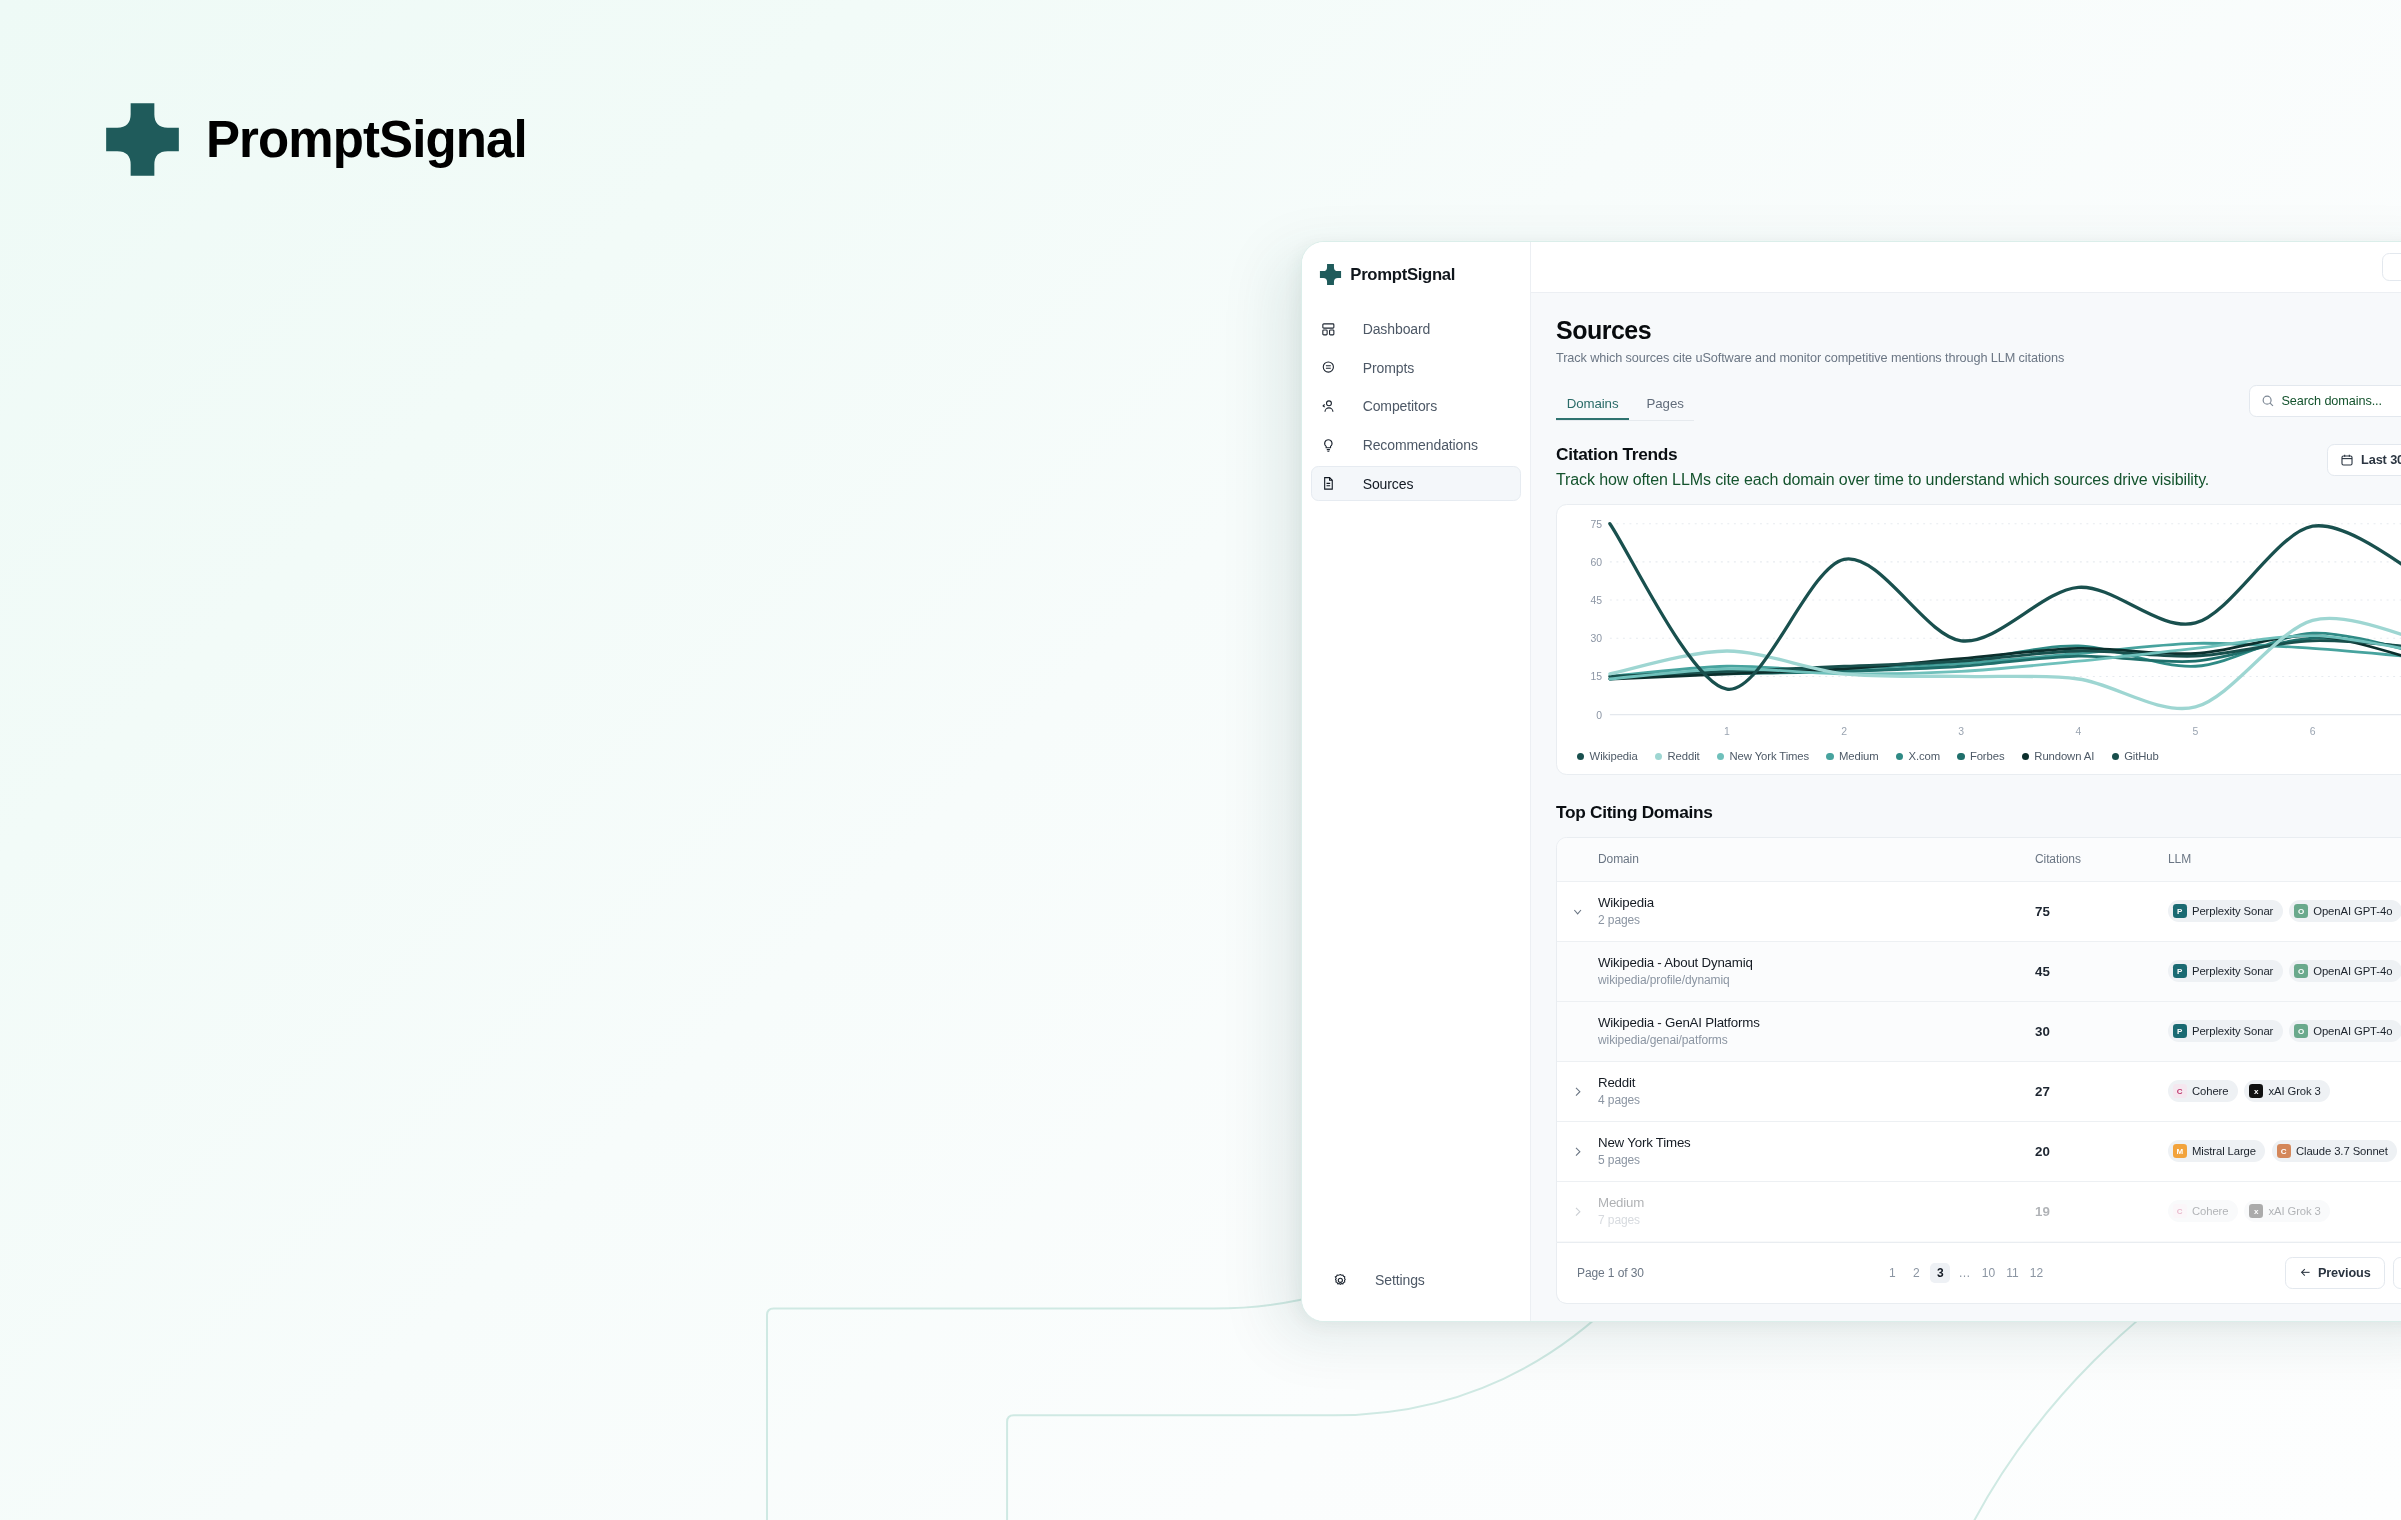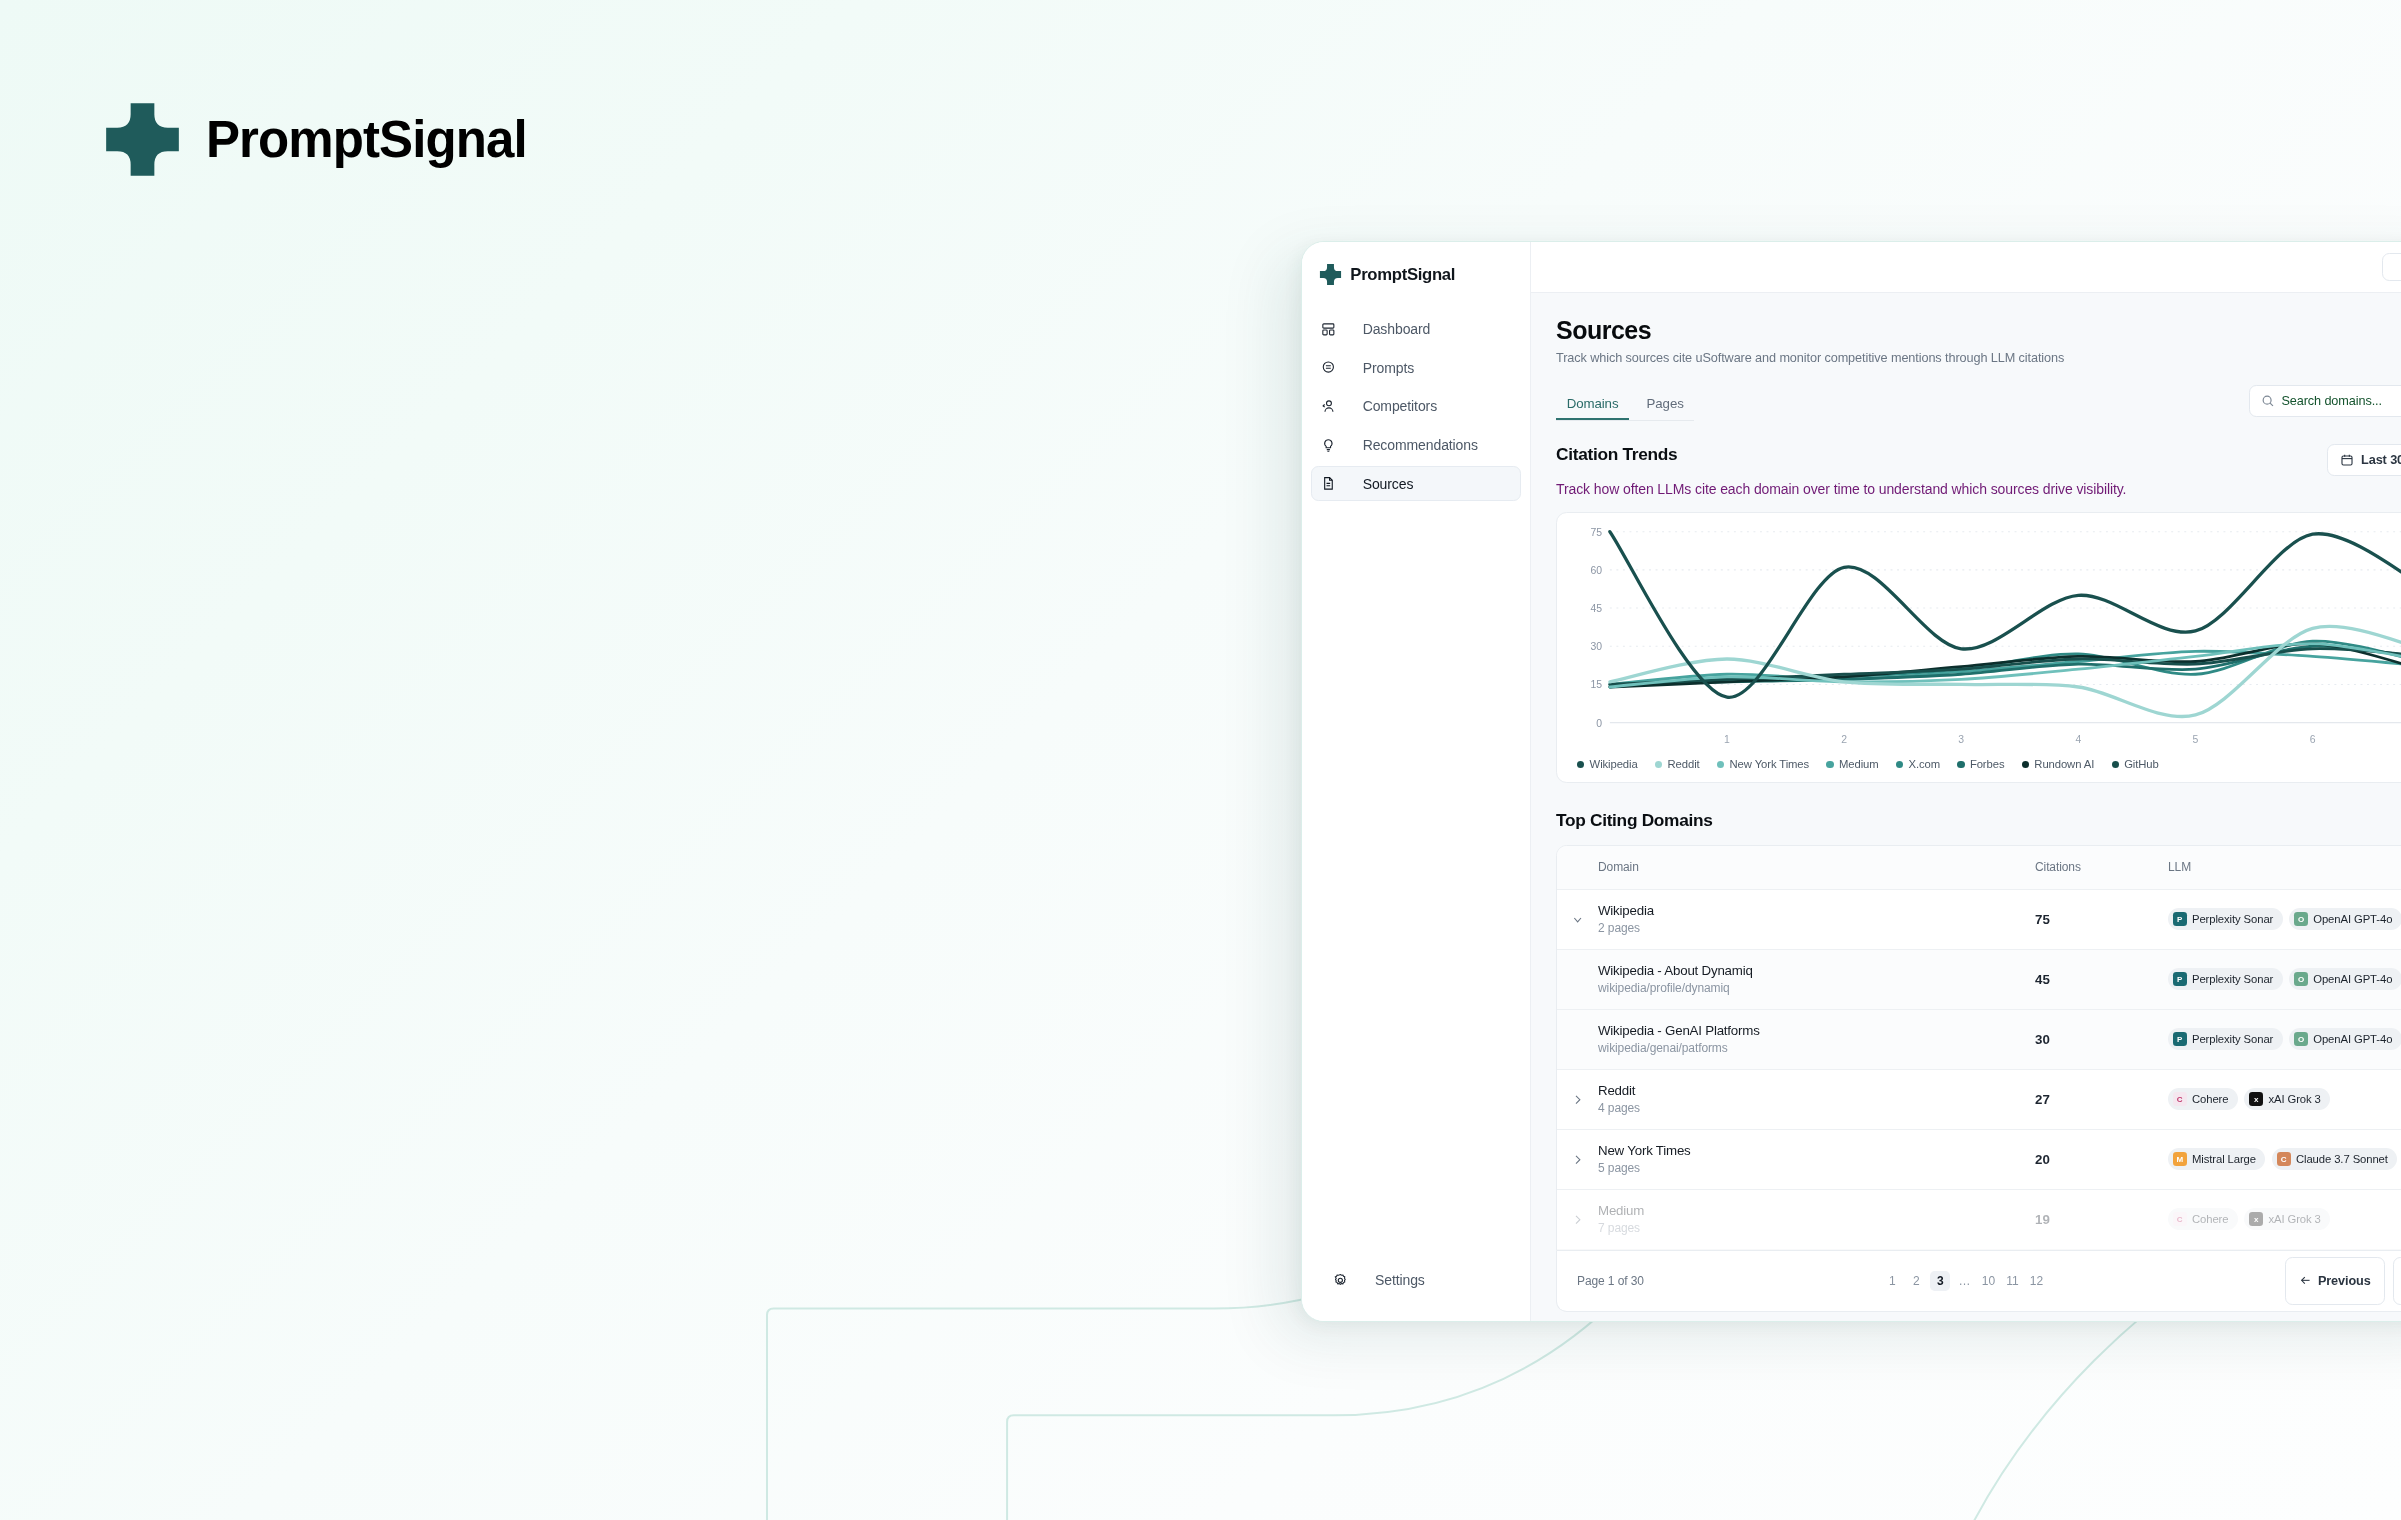--- a/index.html
+++ b/index.html
@@ -87,21 +87,21 @@
   .search-box {
     display:flex; align-items:center; gap: 6.7px;
     width: 200px; height: 32px; padding: 0 10.7px;
     border:0.7px solid #e3e8ee; border-radius: 7.3px; background:#fff;
     margin-bottom: 4px;
   }
   .search-ph { font-size: 12.7px; color: #14532d; letter-spacing:-0.1px; }
 
   .sec-head-row { margin-top: 23px; display:flex; justify-content: space-between; align-items:flex-start; }
   .sec-title { font-size: 17.3px; font-weight: 700; color:#0a0e12; letter-spacing:-0.3px;}
-  .sec-sub { margin-top: 16px; font-size: 14px; color:#701a75; letter-spacing:-0.1px;}
+  .sec-sub { margin-top: 6px; font-size: 16px; color:#14532d; letter-spacing:-0.1px;}
   .date-btn {
     display:flex; align-items:center; gap:6.7px; background:#fff;
     border:0.7px solid #e3e8ee; border-radius: 7.3px; height: 32px; padding: 0 12px;
     font-size: 12.7px; color:#2b3541; font-weight:600; letter-spacing:-0.1px; white-space:nowrap;
   }
 
   .chart-card {
     margin-top: 14.7px; background:#fff; border:0.7px solid #e9edf1; border-radius: 10.7px;
     padding: 12px 14.7px 9.3px; 
   }
@@ -130,21 +130,21 @@
     padding: 4px 9.3px 4px 4.7px; font-size:11.3px; color:#1c232c; white-space:nowrap; letter-spacing:-0.1px;
   }
   .badge-ico { width:14px; height:14px; border-radius:3.3px; flex:0 0 auto; display:flex; align-items:center; justify-content:center; font-size:8px; color:#fff; font-weight:700;}
 
   .pager { display:flex; align-items:center; justify-content:space-between; height: 61px; padding: 0 20px; background:#fff; border:0.7px solid #e9edf1; border-top:none; border-radius: 0 0 10.7px 10.7px;}
   .pager-left { font-size:12px; color:#6b7684; letter-spacing:-0.1px;}
   .pager-nums { display:flex; align-items:center; gap: 4px; }
   .pnum { min-width: 20px; height:20px; display:flex; align-items:center; justify-content:center; font-size:12px; color:#8b95a2; border-radius:4.7px; }
   .pnum.cur { background:#eef1f5; color:#111822; font-weight:700; }
   .pager-btns { display:flex; gap:8px; }
-  .pbtn { display:flex; align-items:center; gap:6px; height:48px; padding:0 13.3px; border:0.7px solid #e3e8ee; border-radius:7.3px; background:#fff; font-size:12.7px; color:#2b3541; font-weight:600; letter-spacing:-0.1px; white-space:nowrap;}
+  .pbtn { display:flex; align-items:center; gap:6px; height:32px; padding:0 13.3px; border:0.7px solid #e3e8ee; border-radius:7.3px; background:#fff; font-size:12.7px; color:#2b3541; font-weight:600; letter-spacing:-0.1px; white-space:nowrap;}
 </style>
 </head>
 <body>
 
 <svg class="bg-decor" viewBox="0 0 3600 2280" preserveAspectRatio="none">
   <path d="M1150 2280 L1150 1972 Q1150 1962 1160 1962 L1820 1962 Q2070 1962 2250 1782 Q2430 1602 2430 1352 L2430 860" fill="none" stroke="#cfe9e3" stroke-width="3"></path>
   <path d="M1510 2280 L1510 2132 Q1510 2122 1520 2122 L2000 2122 Q2250 2122 2430 1942 Q2610 1762 2610 1512 L2610 1060" fill="none" stroke="#cfe9e3" stroke-width="3"></path>
   <path d="M2960 2280 Q3030 2150 3140 2040 Q3300 1880 3500 1800" fill="none" stroke="#cfe9e3" stroke-width="3"></path>
 </svg>
 

